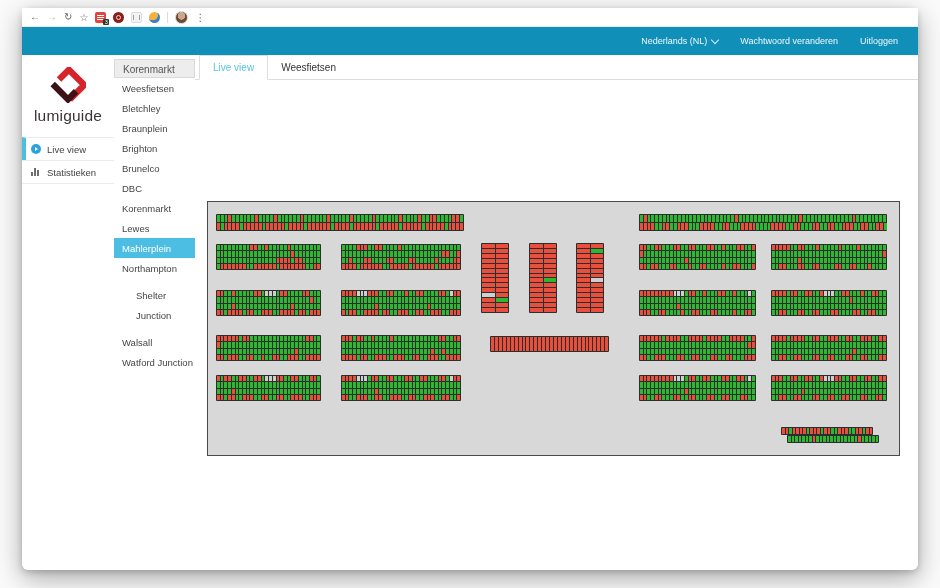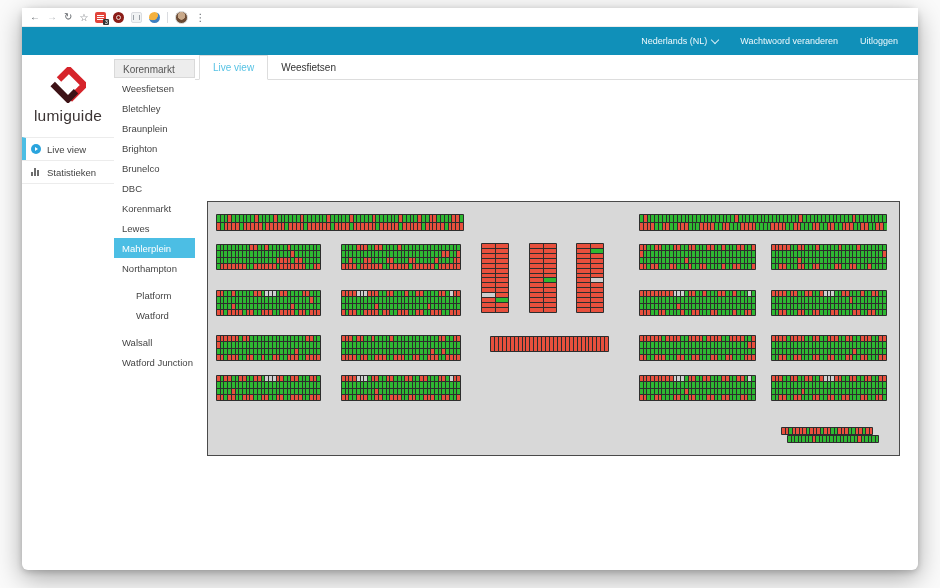--- a/index.html
+++ b/index.html
@@ -164,22 +164,22 @@
             <div class="li-item">Weesfietsen</div>
             <div class="li-item">Bletchley</div>
             <div class="li-item">Braunplein</div>
             <div class="li-item">Brighton</div>
             <div class="li-item">Brunelco</div>
             <div class="li-item">DBC</div>
             <div class="li-item">Korenmarkt</div>
             <div class="li-item">Lewes</div>
             <div class="li-item sel">Mahlerplein</div>
             <div class="li-item">Northampton</div>
-            <div class="li-item ind gap-top">Platform</div>
-            <div class="li-item ind">Watford</div>
+            <div class="li-item ind gap-top">Shelter</div>
+            <div class="li-item ind">Junction</div>
             <div class="li-item gap-top">Walsall</div>
             <div class="li-item">Watford Junction</div>
           </div>
     </div>
 
     <div class="main">
       <div class="tabsrow">
         <div class="vtab active">
           <span>Live view</span>
         </div>

